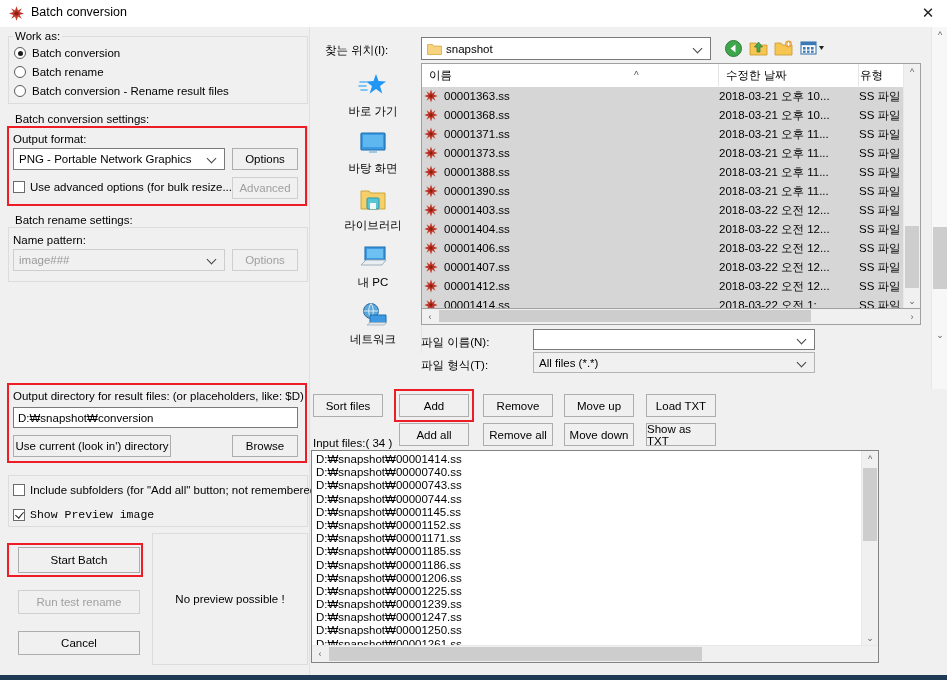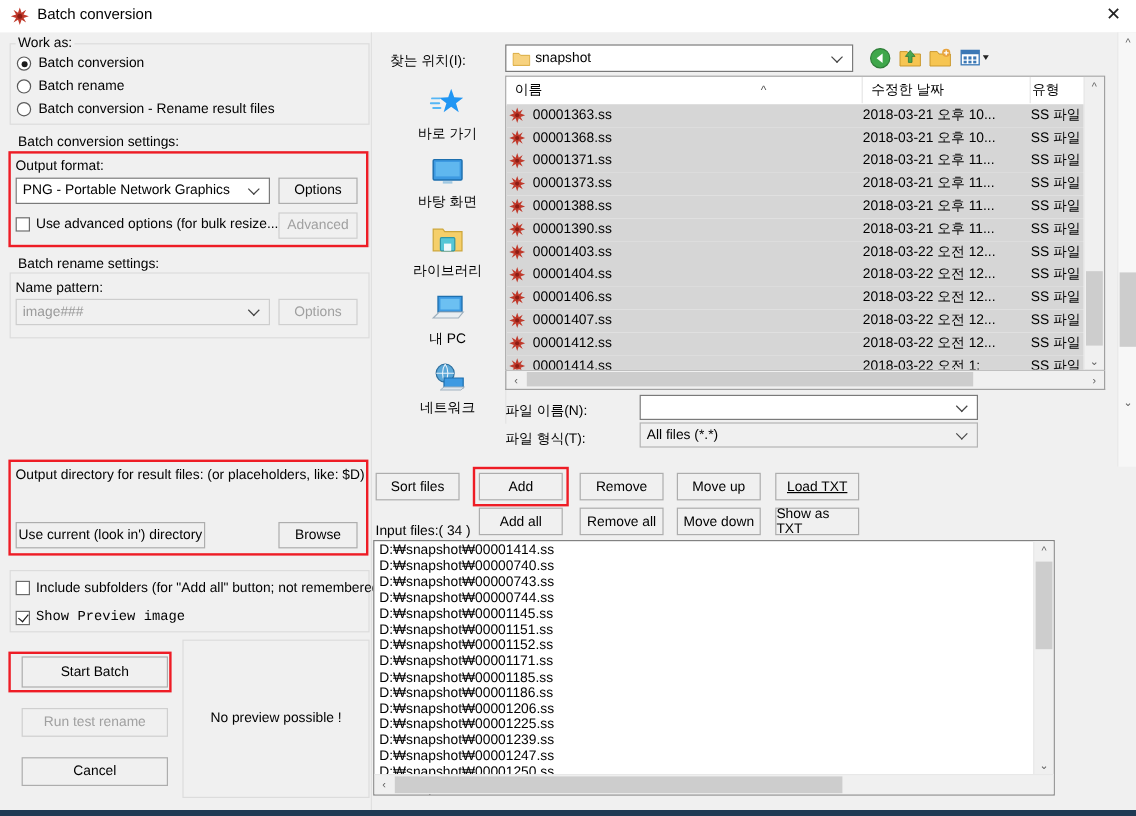--- a/index.html
+++ b/index.html
@@ -148,20 +148,23 @@
   <div class="grp-lbl" style="left:13px;top:214px;">Batch rename settings:</div>
 
   <div class="lbl dis" style="left:13px;top:234px;color:#000;">Name pattern:</div>
   <div class="combo dis" style="left:13px;top:249px;width:212px;height:22px;">
     <span>image###</span>
     <span class="arrow"><i class="chev"></i></span>
   </div>
   <div class="btn dis" style="left:232px;top:249px;width:66px;height:22px;">Options</div>
 
   <div class="lbl" style="left:13px;top:390px;">Output directory for result files: (or placeholders, like: $D)</div>
+  <div class="txtfield" style="left:13px;top:407px;width:285px;height:21px;">
+    <span>D:₩snapshot₩conversion</span>
+  </div>
   <div class="btn" style="left:13px;top:435px;width:158px;height:22px;">Use current (look in') directory</div>
   <div class="btn" style="left:232px;top:435px;width:66px;height:22px;">Browse</div>
   <div class="redbox" style="left:7px;top:383px;width:300px;height:80px;"></div>
 
   <div class="grp" style="left:8px;top:475px;width:298px;height:50px;"></div>
   <div class="cb" style="left:13px;top:484px;">
     <span class="box"></span>
     <span>Include subfolders (for "Add all" button; not remembered)</span>
   </div>
   <div class="cb" style="left:13px;top:508px;font-family:Liberation Mono, monospace;">
@@ -429,36 +432,35 @@
       <span>All files (*.*)</span>
       <span class="arrow"><i class="chev"></i></span>
     </div>
   </div>
 
   <div class="btn" style="left:313px;top:394px;width:70px;height:23px;">Sort files</div>
   <div class="btn" style="left:399px;top:394px;width:70px;height:23px;">Add</div>
   <div class="redbox" style="left:394px;top:389px;width:80px;height:33px;"></div>
   <div class="btn" style="left:483px;top:394px;width:70px;height:23px;">Remove</div>
   <div class="btn" style="left:564px;top:394px;width:70px;height:23px;">Move up</div>
-  <div class="btn" style="left:646px;top:394px;width:70px;height:23px;text-decoration:underline;">Load TXT</div>
+  <div class="btn" style="left:646px;top:394px;width:70px;height:23px;">Load TXT</div>
 
   <div class="lbl" style="left:313px;top:437px;">Input files:( 34 )</div>
   <div class="btn" style="left:399px;top:423px;width:70px;height:23px;">Add all</div>
   <div class="btn" style="left:483px;top:423px;width:70px;height:23px;">Remove all</div>
   <div class="btn" style="left:564px;top:423px;width:70px;height:23px;">Move down</div>
   <div class="btn" style="left:646px;top:423px;width:70px;height:23px;">Show as TXT</div>
 
   <div id="inputlist">
     <div id="ilitems" style="position:absolute;left:0;top:2px;width:600px;">
         <div class="il-item">D:₩snapshot₩00001414.ss</div>
         <div class="il-item">D:₩snapshot₩00000740.ss</div>
         <div class="il-item">D:₩snapshot₩00000743.ss</div>
         <div class="il-item">D:₩snapshot₩00000744.ss</div>
         <div class="il-item">D:₩snapshot₩00001145.ss</div>
-        <div class="il-item">D:₩snapshot₩00001151.ss</div>
         <div class="il-item">D:₩snapshot₩00001152.ss</div>
         <div class="il-item">D:₩snapshot₩00001171.ss</div>
         <div class="il-item">D:₩snapshot₩00001185.ss</div>
         <div class="il-item">D:₩snapshot₩00001186.ss</div>
         <div class="il-item">D:₩snapshot₩00001206.ss</div>
         <div class="il-item">D:₩snapshot₩00001225.ss</div>
         <div class="il-item">D:₩snapshot₩00001239.ss</div>
         <div class="il-item">D:₩snapshot₩00001247.ss</div>
         <div class="il-item">D:₩snapshot₩00001250.ss</div>
         <div class="il-item">D:₩snapshot₩00001261.ss</div>

